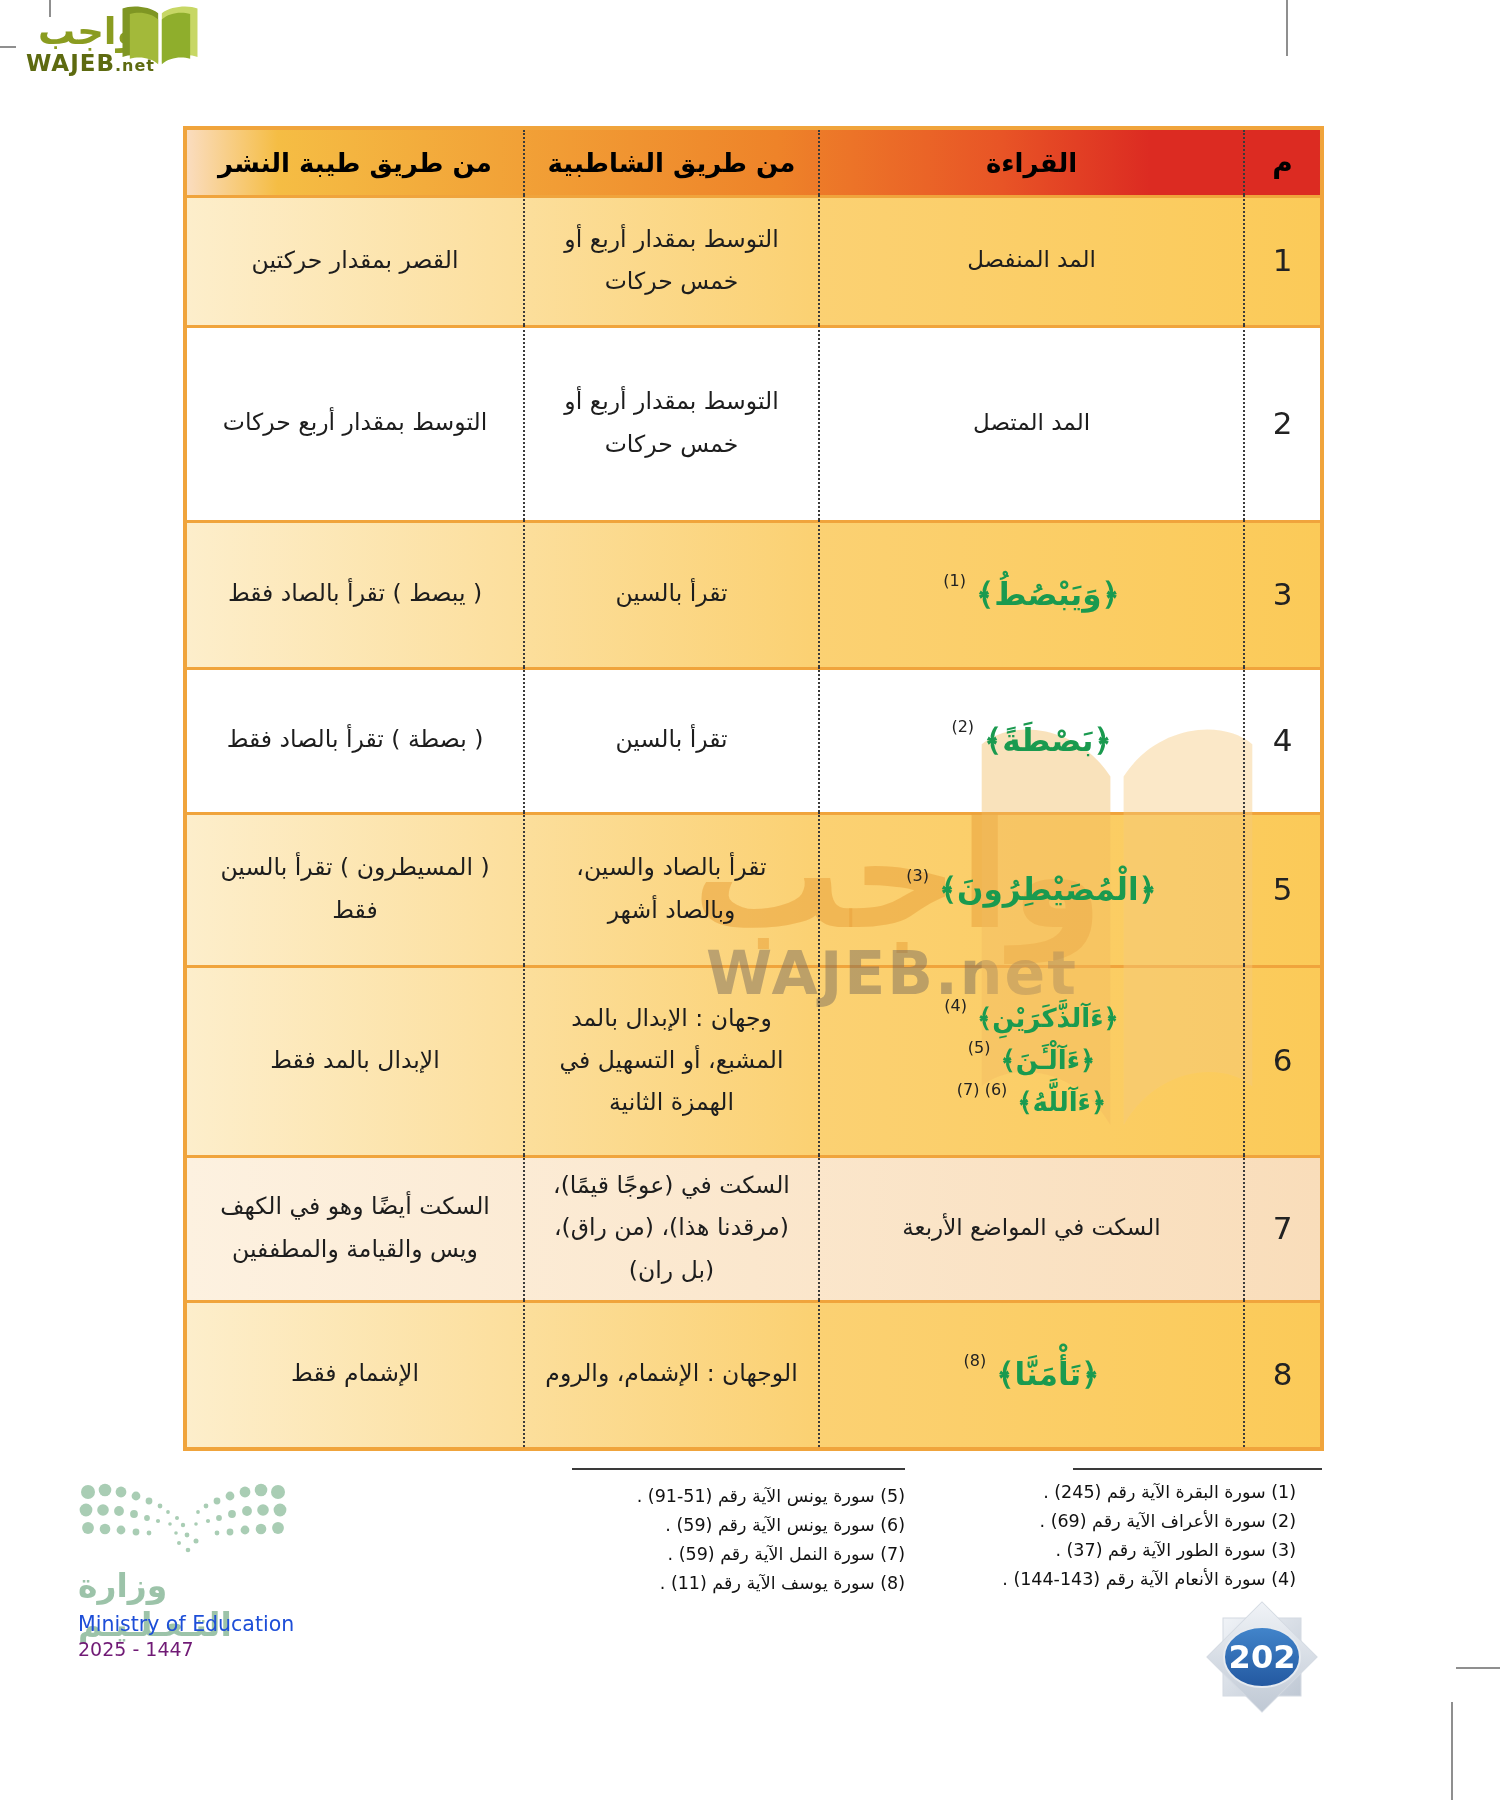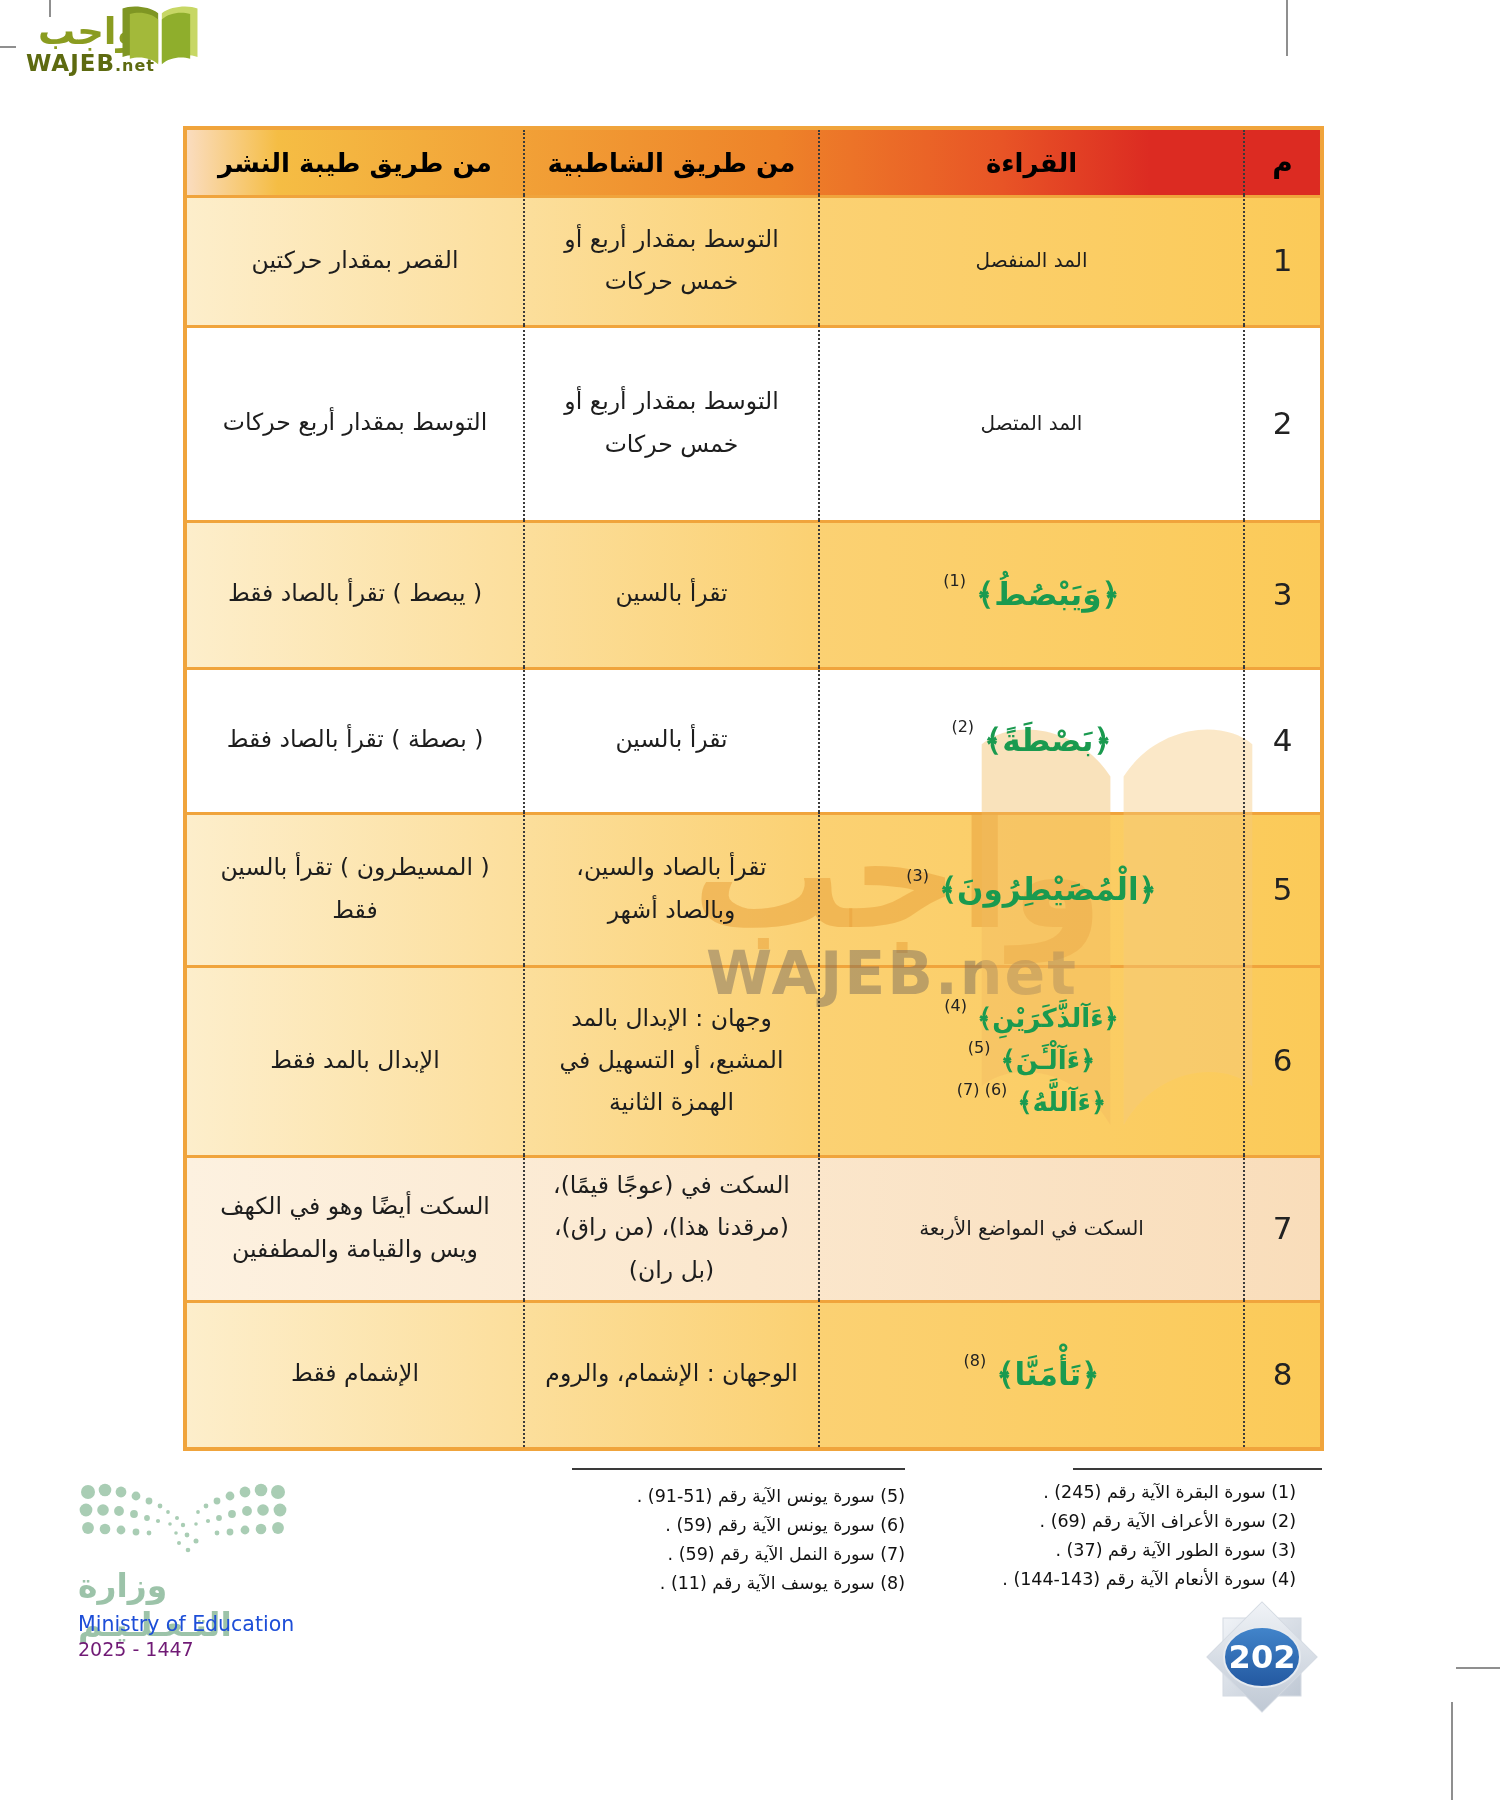--- a/index.html
+++ b/index.html
@@ -30,21 +30,21 @@
   .bg-peach{background:linear-gradient(to right,#fdf1e0 0%,#f9ddba 100%);}
   .cell{position:relative;z-index:2;display:flex;flex-direction:column;align-items:center;justify-content:center;
         text-align:center;padding:6px 13px;box-sizing:border-box;color:#1d1d1d;}
   .vline{border-inline-start:2.5px dotted #3a3a3a;}
   .hcell{color:#000000;font-weight:bold;font-size:26px;}
   .hcell.num{font-size:28px;}
   .num-cell{font-size:31px;color:#222;}
   .body-cell{font-size:23.5px;line-height:1.8;}
   .qline{display:flex;align-items:center;justify-content:center;gap:10px;direction:rtl;}
   .reading-cell{gap:12px;}
-  .plain{font-size:20px;color:#1d1d1d;line-height:1.7;}
+  .plain{font-size:23px;color:#1d1d1d;line-height:1.7;}
   .quran{color:#1a9a4f;font-weight:bold;font-size:31px;}
   .reading-cell.multi .quran{font-size:26px;}
   .ref{font-size:16px;color:#222;display:inline-block;transform:translateY(-13px);font-weight:normal;}
 
   
   .wm{position:absolute;z-index:1;pointer-events:none;}
   .wm-ar{left:692px;top:800px;font-size:150px;font-weight:bold;color:rgba(233,162,60,0.55);direction:rtl;line-height:1;}
   .wm-latin{left:706px;top:938px;font-size:60px;font-weight:bold;color:rgba(110,99,92,0.45);letter-spacing:2px;}
   .wm-book{left:952px;top:712px;opacity:0.42;}
 

